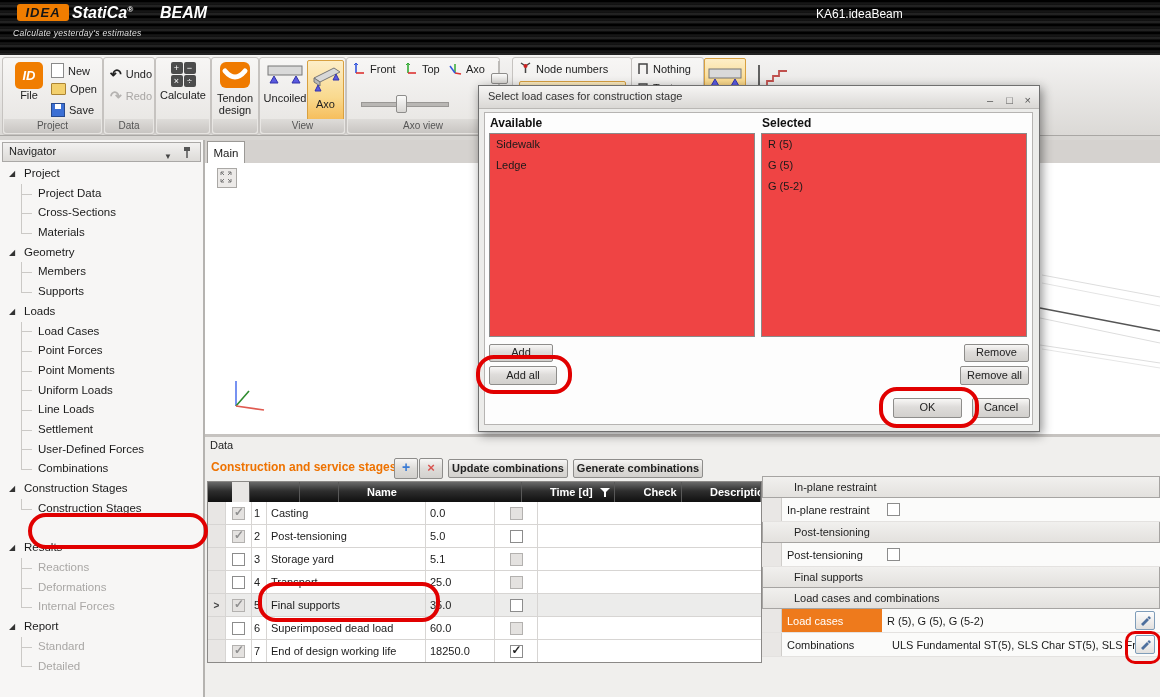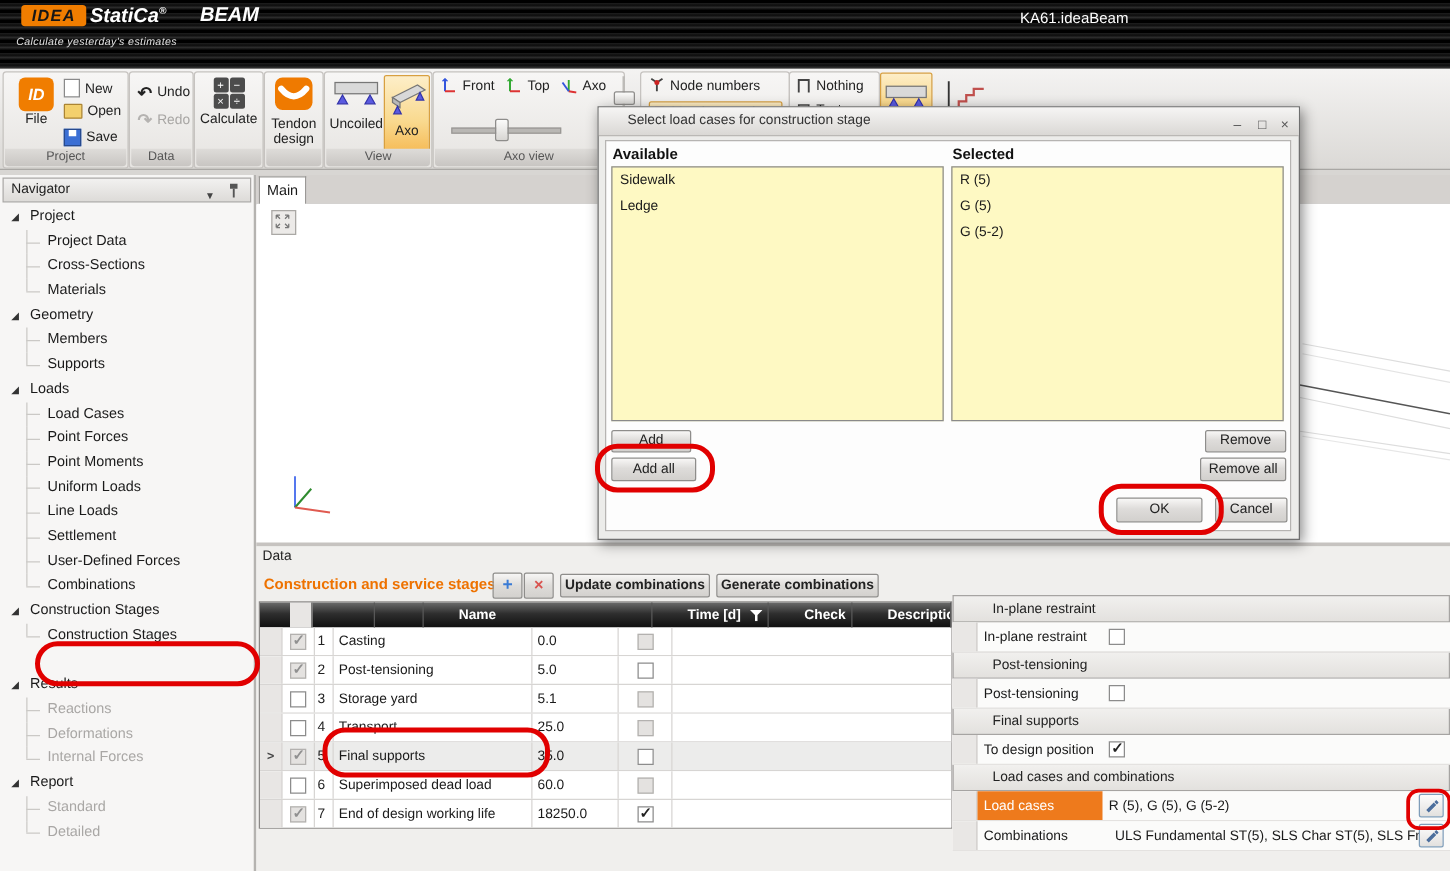--- a/index.html
+++ b/index.html
@@ -79,25 +79,25 @@
   .pr .gut{width:20px;height:100%;background:#e9e7e5;border-right:1px solid #cfcdca;box-sizing:border-box;}
   .pr .plabel{width:100px;padding-left:5px;font-size:11px;}
   .pr .plabel.orange{background:#ee7a1c;color:#fff;height:100%;display:flex;align-items:center;box-sizing:border-box;}
   .pr .val{font-size:11px;margin-left:5px;white-space:nowrap;overflow:hidden;flex:1;}
   .editbtn{width:18px;height:17px;margin-right:5px;border:1px solid #7f9db9;border-radius:2px;
       background:linear-gradient(#fdfdfd,#e2e0de);display:flex;align-items:center;justify-content:center;flex:0 0 auto;}
   
   .dialog{left:478px;top:85px;width:560px;height:345px;background:#ececea;border:1px solid #6f6f6f;
       box-shadow:2px 3px 10px rgba(0,0,0,.45);z-index:50;}
   .dtitle{position:absolute;left:0;top:0;right:0;height:22px;background:linear-gradient(#f6f5f4,#dad8d5);
-      border-bottom:1px solid #bab8b5;font-size:11px;color:#333;line-height:21px;padding-left:23px;}
+      border-bottom:1px solid #bab8b5;font-size:11px;color:#333;line-height:21px;padding-left:9px;}
   .dctrl{position:absolute;top:4px;font-size:11px;color:#555;}
   .dinner{position:absolute;left:5px;top:26px;width:549px;height:313px;background:#fdfdfd;border:1px solid #b6b4b2;box-sizing:border-box;}
   .dlabel{position:absolute;font-size:12px;font-weight:bold;color:#111;}
-  .listbox{position:absolute;border:1px solid #8a8a8a;background:#fef9c3;}
+  .listbox{position:absolute;border:1px solid #8a8a8a;background:#ef4444;}
   .litem{height:21px;line-height:21px;font-size:11px;padding-left:6px;}
   .btn{position:absolute;background:linear-gradient(#f8f7f6,#dedcda 45%,#d2d0cd);border:1px solid #8e8d8b;
       border-radius:2px;font-size:11px;color:#222;text-align:center;}
   
   .redring{position:absolute;border:4px solid #e10000;border-radius:18px;z-index:100;}
   svg{display:block;}
 </style>
 </head>
 <body>
 
@@ -468,25 +468,20 @@
       <div class="plabel">In-plane restraint</div>
       <span class="cb" data-ck="false" data-en="true"></span>
     </div>
     <div class="ph">Post-tensioning</div>
     <div class="pr">
       <div class="gut"></div>
       <div class="plabel">Post-tensioning</div>
       <span class="cb" data-ck="false" data-en="true"></span>
     </div>
     <div class="ph">Final supports</div>
-    <div class="pr">
-      <div class="gut"></div>
-      <div class="plabel">To design position</div>
-      <span class="cb" data-ck="true" data-en="true"></span>
-    </div>
     <div class="ph">Load cases and combinations</div>
     <div class="pr">
       <div class="gut"></div>
       <div class="plabel orange">Load cases</div>
       <div class="val">R (5), G (5), G (5-2)</div>
       <div class="editbtn">
         <svg width="12" height="12" viewBox="0 0 12 12">
             <path d="M2 10 L8 4 L10 6 L4 12 Z M8.5 3.5 L10 2 L12 4 L10.5 5.5 Z" fill="#4d6f9d" transform="translate(0,-1)"></path>
           </svg>
       </div>

